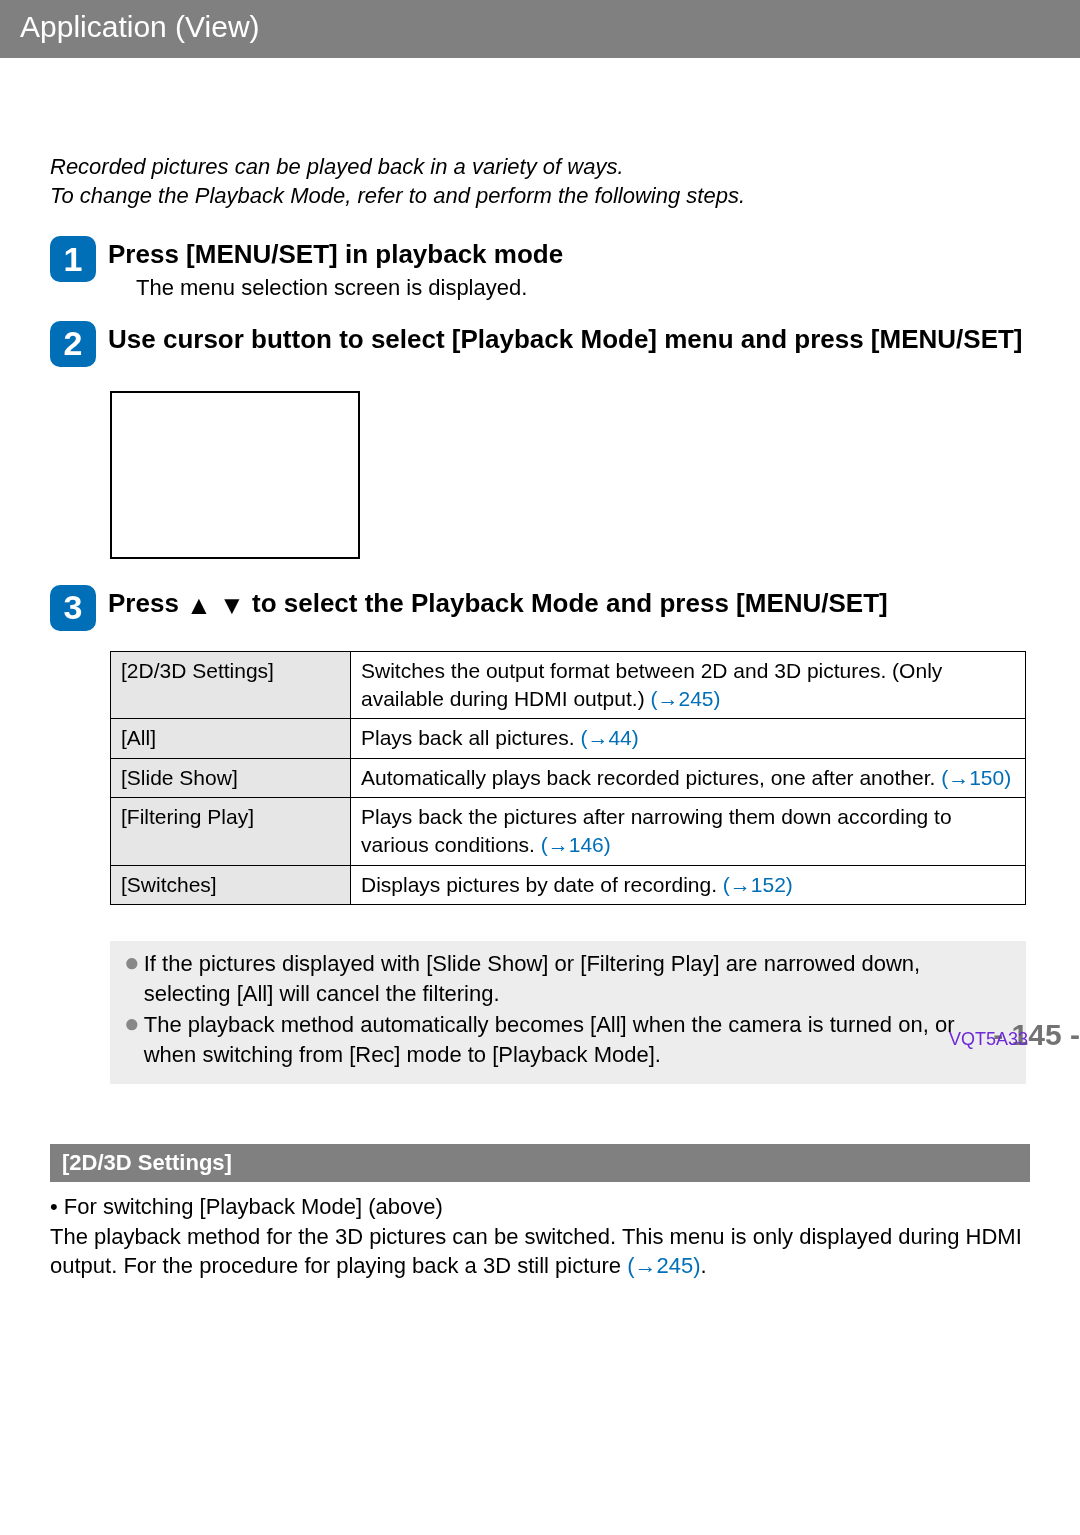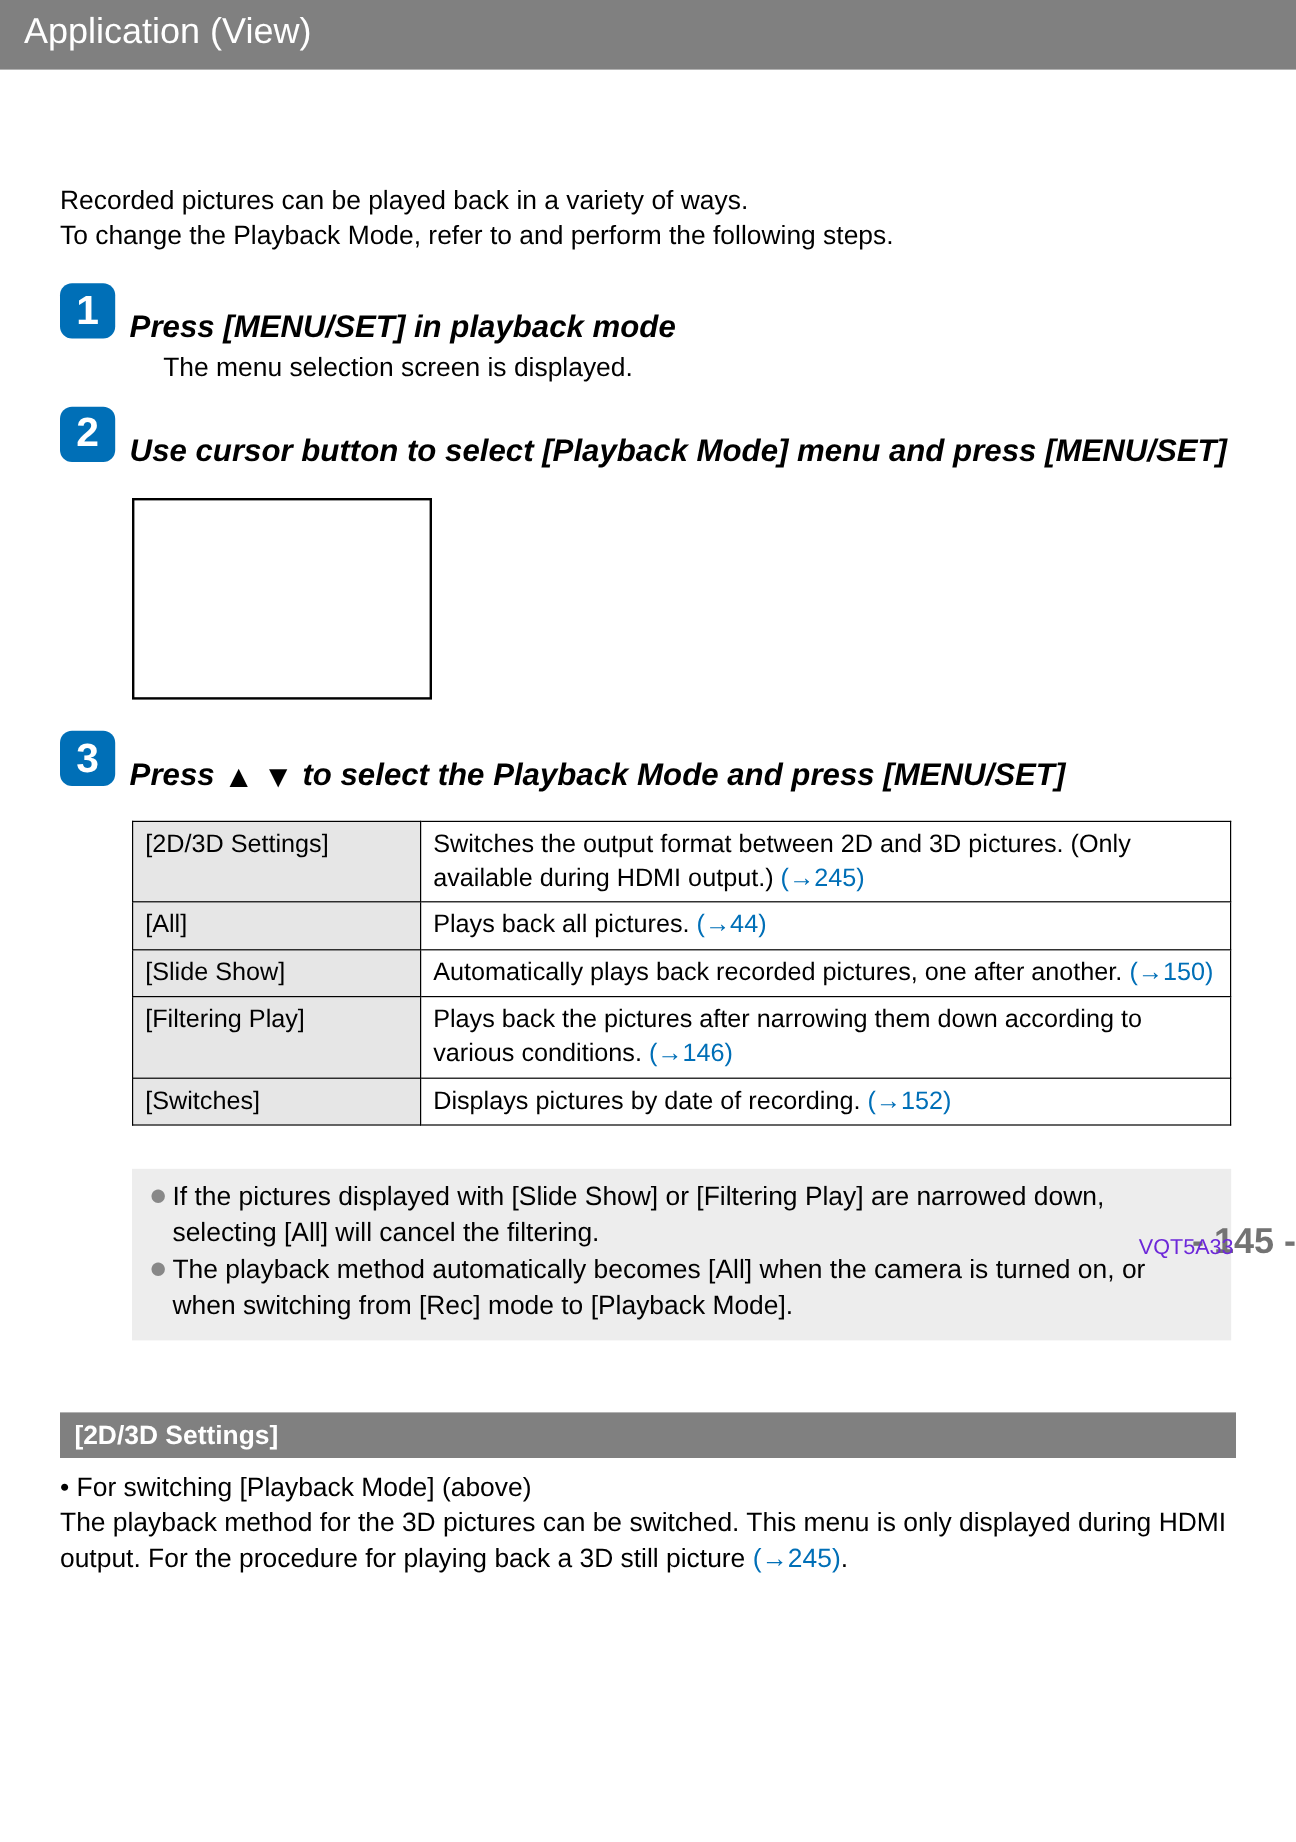--- a/index.html
+++ b/index.html
@@ -12,40 +12,41 @@
     padding: 10px 20px 14px 20px;
     width: 100%;
   }
   .content {
     padding: 0 50px;
   }
   .intro {
     margin-top: 95px;
     font-size: 22px;
     line-height: 1.3;
+    font-style: italic;
   }
   .step {
     margin-top: 26px;
     display: flex;
     align-items: flex-start;
   }
   .step + .step { margin-top: 20px; }
   .step-num {
     width: 46px; height: 46px;
     background: #006fb7;
     color: #fff;
     border-radius: 10px;
     font-size: 34px;
     font-weight: bold;
     display: flex; align-items: center; justify-content: center;
     flex-shrink: 0;
     margin-right: 12px;
   }
   .step-body { flex: 1; }
-  .step-title { font-size: 26px; font-weight: bold; line-height: 1.25; margin-top: 20px; font-style: italic; }
+  .step-title { font-size: 26px; font-weight: bold; line-height: 1.25; margin-top: 2px; }
   .step-sub { font-size: 22px; margin-top: 4px; margin-left: 28px; }
   .screenshot-box {
     width: 250px; height: 168px;
     border: 2px solid #000;
     margin: 24px 0 0 60px;
     background: #fff;
   }
   .mode-table {
     margin: 20px 0 0 60px;
     width: 916px;

